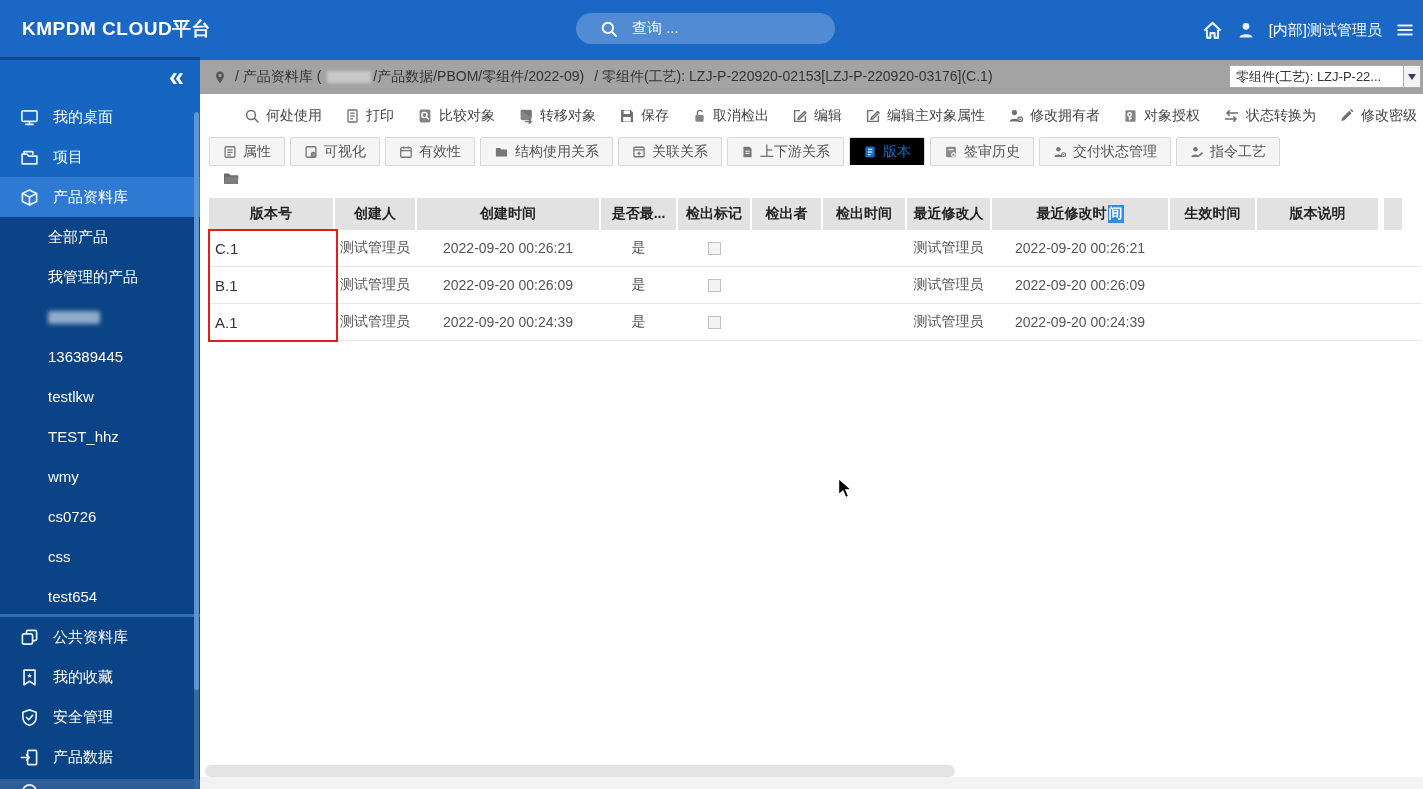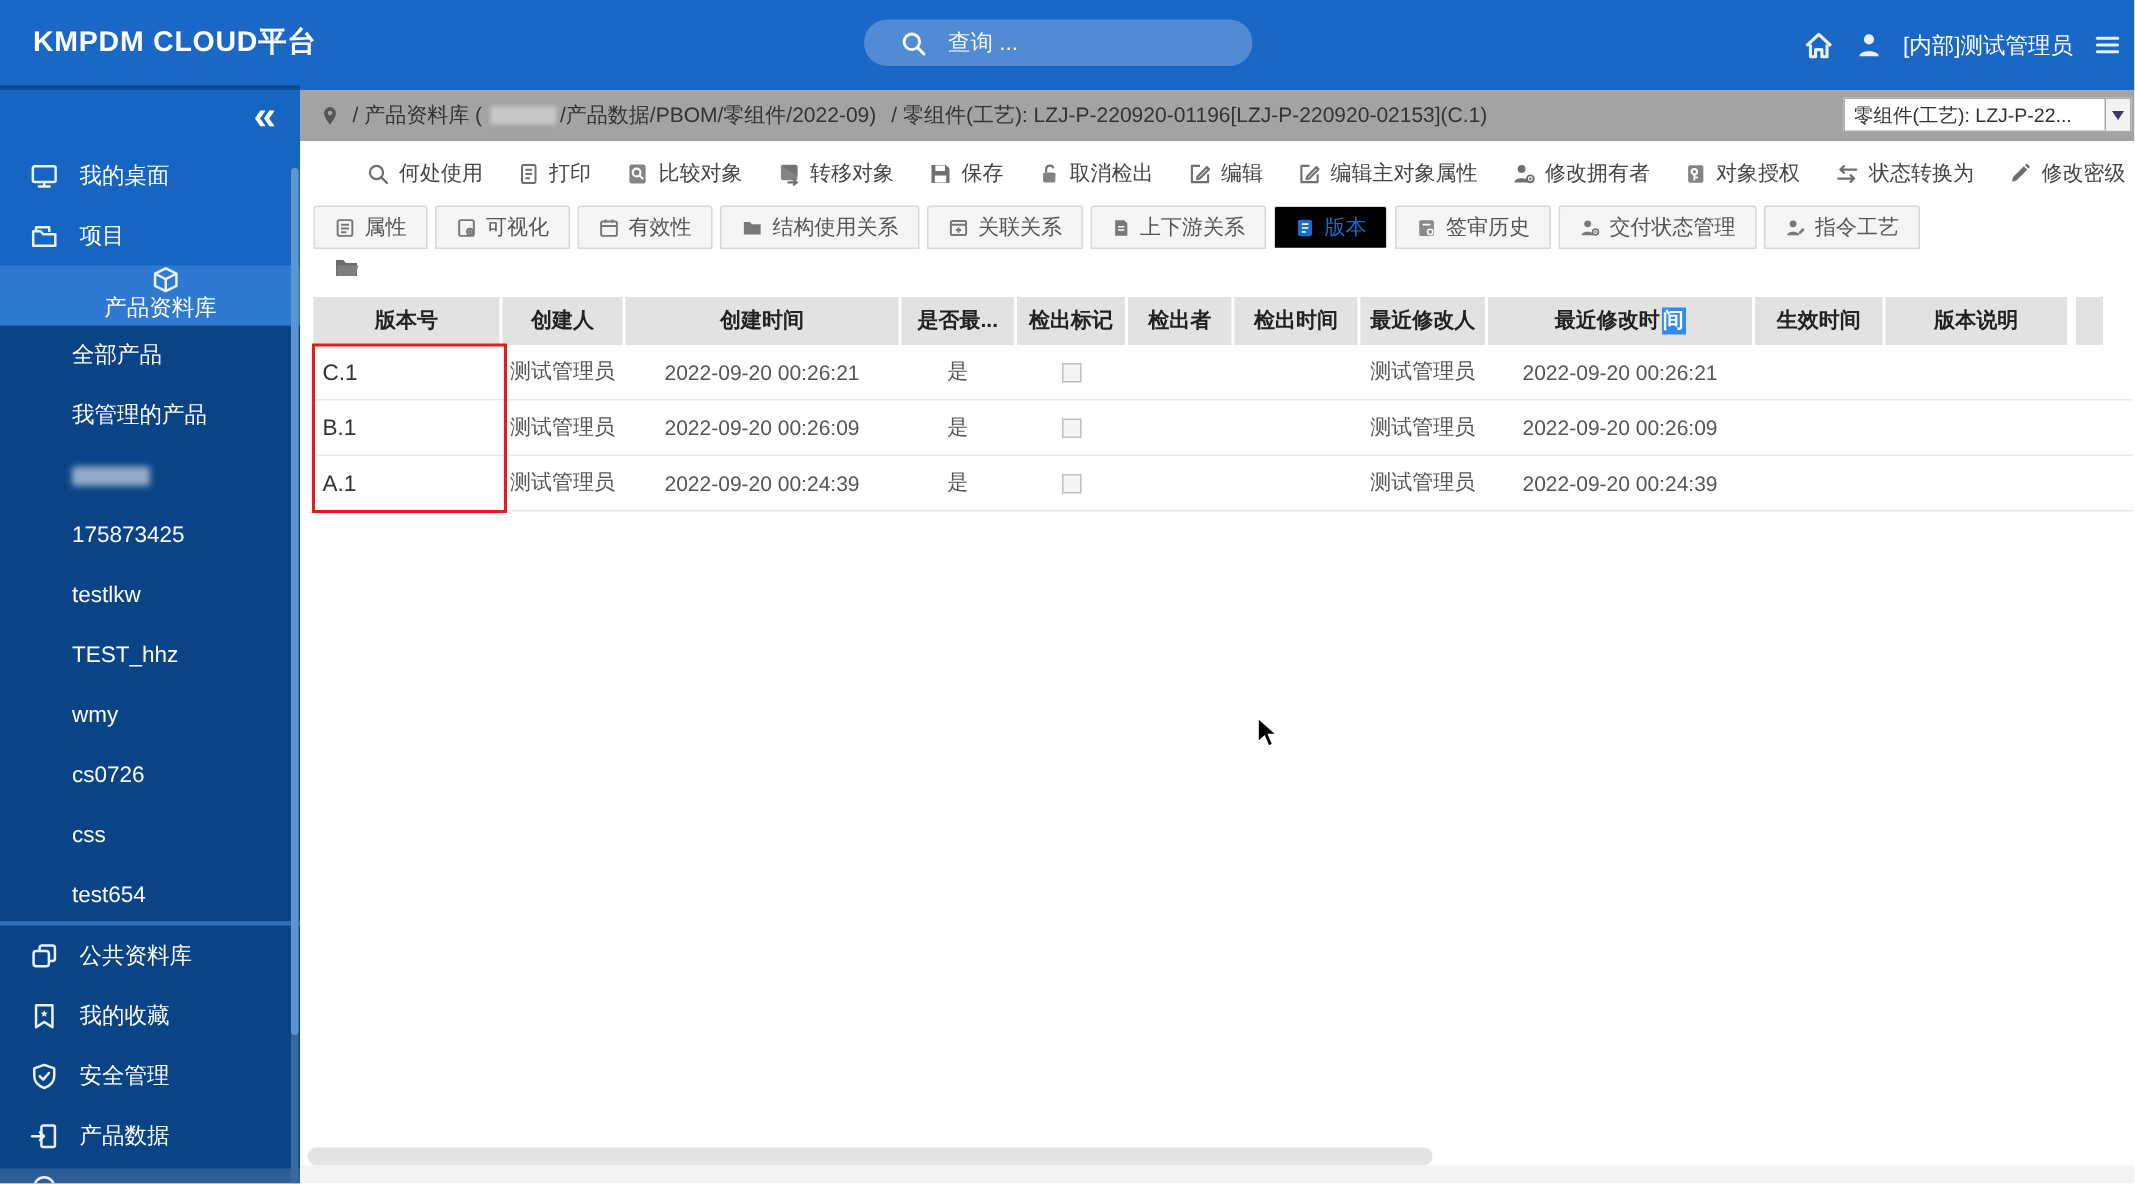--- a/index.html
+++ b/index.html
@@ -18,21 +18,21 @@
   .hdr-right .name { font-size:15px; }
   .hdr-ic { color:#e8f1fc; }
 
   
   .sidebar { position:absolute; left:0; top:60px; width:200px; height:729px; background:#1565c1; z-index:20; overflow:hidden; }
   .collapse { position:absolute; top:2px; right:16px; color:#fff; font-size:27px; font-weight:bold; line-height:30px; cursor:pointer; }
   .submenu-bg { position:absolute; left:0; top:157px; width:200px; height:572px; background:#0b4486; }
   .srow { position:absolute; left:0; width:200px; height:40px; display:flex; align-items:center; color:#fff; font-size:15px; cursor:pointer; }
   .srow .icon { margin-left:20px; width:19px; color:#eaf2fd; flex:0 0 19px; }
   .srow .lbl { margin-left:14px; white-space:nowrap; }
-  .srow.active { background:#2e79d1;flex-direction:column; }
+  .srow.active { background:#2e79d1; }
   .subrow { position:absolute; left:0; width:200px; height:40px; line-height:40px; padding-left:48px; color:#fdfdfd; font-size:15px; cursor:pointer; white-space:nowrap; }
   .side-divider { position:absolute; left:0; top:554px; width:200px; height:3px; background:#2f6fb8; }
   .redact-side { display:inline-block; width:52px; height:13px; margin-top:14px; background:rgba(255,255,255,.55); filter:blur(2px); border-radius:2px; }
   .side-track { position:absolute; right:1px; top:52px; width:5px; height:677px; background:#36699f; border-radius:3px; }
   .side-thumb { position:absolute; right:1px; top:52px; width:5px; height:578px; background:#5e94d4; border-radius:3px; cursor:pointer; }
   .partial-row { position:absolute; left:0; top:719px; width:200px; height:10px; background:rgba(255,255,255,.14); overflow:hidden; }
   .partial-row .icon { position:absolute; left:20px; top:3px; color:#eaf2fd; }
 
   
   .main { position:absolute; left:200px; top:60px; width:1223px; height:729px; background:#fff; }
@@ -148,21 +148,21 @@
           <path d="M2 4.6 L8 7.6 L14 4.6"></path>
           <line x1="8" y1="7.6" x2="8" y2="14.4"></line>
         </svg>
     </span>
     <span class="lbl">产品资料库</span>
   </div>
 
   <div class="subrow" style="top:157px"><span>全部产品</span></div>
   <div class="subrow" style="top:197px"><span>我管理的产品</span></div>
   <div class="subrow" style="top:237px"><span class="redact-side"></span></div>
-  <div class="subrow" style="top:277px"><span>175873425</span></div>
+  <div class="subrow" style="top:277px"><span>136389445</span></div>
   <div class="subrow" style="top:317px"><span>testlkw</span></div>
   <div class="subrow" style="top:357px"><span>TEST_hhz</span></div>
   <div class="subrow" style="top:397px"><span>wmy</span></div>
   <div class="subrow" style="top:437px"><span>cs0726</span></div>
   <div class="subrow" style="top:477px"><span>css</span></div>
   <div class="subrow" style="top:517px"><span>test654</span></div>
 
   <div class="side-divider"></div>
 
   <div class="srow" style="top:557px">
@@ -219,21 +219,21 @@
 
   <div class="breadcrumb">
     <span class="icon">
       <svg width="14" height="15" viewBox="0 0 16 16" fill="currentColor">
           <path d="M8 1.2 C5.3 1.2 3.5 3.2 3.5 5.8 C3.5 9 8 14.6 8 14.6 C8 14.6 12.5 9 12.5 5.8 C12.5 3.2 10.7 1.2 8 1.2 Z M8 7.4 A1.8 1.8 0 1 1 8 3.8 A1.8 1.8 0 0 1 8 7.4 Z"></path>
         </svg>
     </span>
     <span class="bc-seg">/ 产品资料库 (</span>
     <span class="redact-bc"></span>
     <span class="bc-seg">/产品数据/PBOM/零组件/2022-09)</span>
-    <span class="bc-seg" style="margin-left:6px">/ 零组件(工艺): LZJ-P-220920-01196[LZJ-P-220920-02153](C.1)</span>
+    <span class="bc-seg" style="margin-left:6px">/ 零组件(工艺): LZJ-P-220920-02153[LZJ-P-220920-03176](C.1)</span>
     <div class="obj-select">
       <span class="val">零组件(工艺): LZJ-P-22...</span>
       <span class="caret">
           <i></i>
         </span>
     </div>
   </div>
 
   <div class="toolbar">
     <div class="tool">

